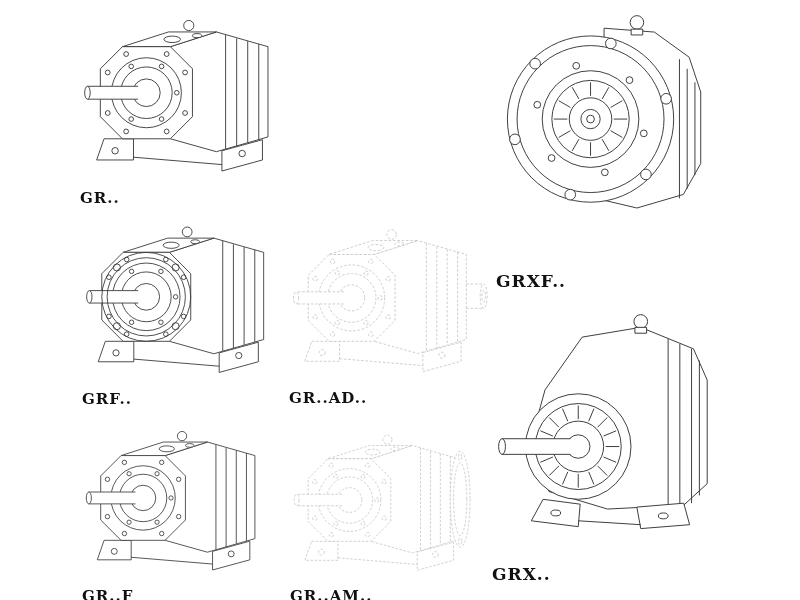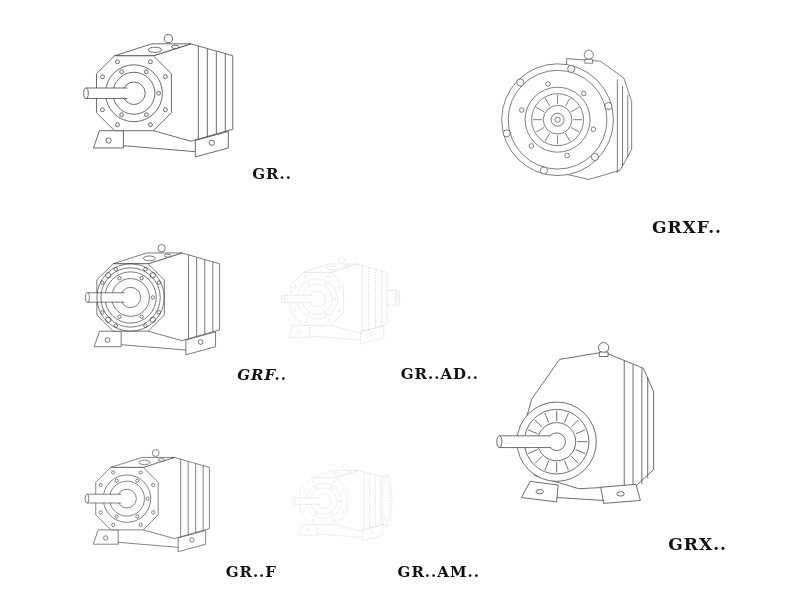--- a/index.html
+++ b/index.html
@@ -3,34 +3,34 @@
 <meta charset="utf-8">
 <style>
   * { margin:0; padding:0; box-sizing:border-box; }
   html,body { width:800px; height:600px; }
   body {
     background:var(--bg,#ffffff);
     font-family:"DejaVu Serif", serif;
     overflow:hidden;
   }
   .canvas { position:relative; width:800px; height:600px; background:var(--bg,#ffffff); }
-  .fig { position:absolute; display:flex; flex-direction:row; align-items:flex-end; }
+  .fig { position:absolute; display:flex; flex-direction:column; align-items:flex-start; }
   .fig svg { display:block; }
   .drawing { color:var(--line,#3a3a3a); }
   .phantom { color:var(--phantom,#c6c6c6); stroke-dasharray:3 2; }
   .label {
     font-weight:bold;
     font-size:15px;
     color:var(--label,#111111);
     letter-spacing:1px;
     margin-top:6px;
     text-align:center;
     white-space:nowrap;
   }
-  .label-lg { font-size:17px; margin-top:20px; }
+  .label-lg { font-size:17px; margin-top:10px; }
   .label-gap { margin-top:34px;margin-left:6px; }
 </style>
 </head>
 <body>
 
 <svg width="0" height="0" style="position:absolute" aria-hidden="true">
   <defs>
     <g id="sym-iso" fill="#ffffff" stroke="currentColor" stroke-width="1" stroke-linejoin="round">
 
       <polygon points="98,42 148,26 204,42 204,140 148,156 98,142"></polygon>
@@ -129,36 +129,36 @@
         <line x1="116" y1="138.8" x2="123" y2="150.9"></line>
         <line x1="124.8" y1="130" x2="136.9" y2="137"></line>
         <circle cx="104" cy="118" r="22"></circle>
         <circle cx="104" cy="118" r="10"></circle>
         <circle cx="104" cy="118" r="4"></circle>
       </g>
     </svg>
     <figcaption class="label label-lg label-gap">GRXF..</figcaption>
   </figure>
 
-  <figure class="fig" style="left:82px; top:215px; width:205px;font-style:italic;">
+  <figure class="fig" style="left:82px; top:215px; width:205px;">
     <svg class="drawing" viewBox="0 0 230 190" width="205" height="169">
       <use href="#sym-iso"></use>
       <g fill="none" stroke="currentColor" stroke-width="1">
         <circle cx="72" cy="92" r="50"></circle>
         <circle cx="72" cy="92" r="44"></circle>
         <circle cx="105" cy="59" r="4"></circle>
           <circle cx="39" cy="59" r="4"></circle>
         <circle cx="39" cy="125" r="4"></circle>
           <circle cx="105" cy="125" r="4"></circle>
       </g>
     </svg>
     <figcaption class="label">GRF..</figcaption>
   </figure>
 
-  <figure class="fig" style="left:279px; top:218px; width:200px;">
+  <figure class="fig" style="left:289px; top:218px; width:200px;">
     <svg class="drawing phantom" viewBox="0 0 230 190" width="200" height="165">
       <use href="#sym-iso"></use>
       <g fill="#ffffff" stroke="currentColor" stroke-width="1">
         <line x1="204" y1="76" x2="224" y2="76"></line>
         <line x1="204" y1="104" x2="224" y2="104"></line>
         <ellipse cx="224" cy="90" rx="4" ry="14"></ellipse>
         <ellipse cx="224" cy="90" rx="2" ry="7"></ellipse>
       </g>
     </svg>
     <figcaption class="label">GR..AD..</figcaption>

